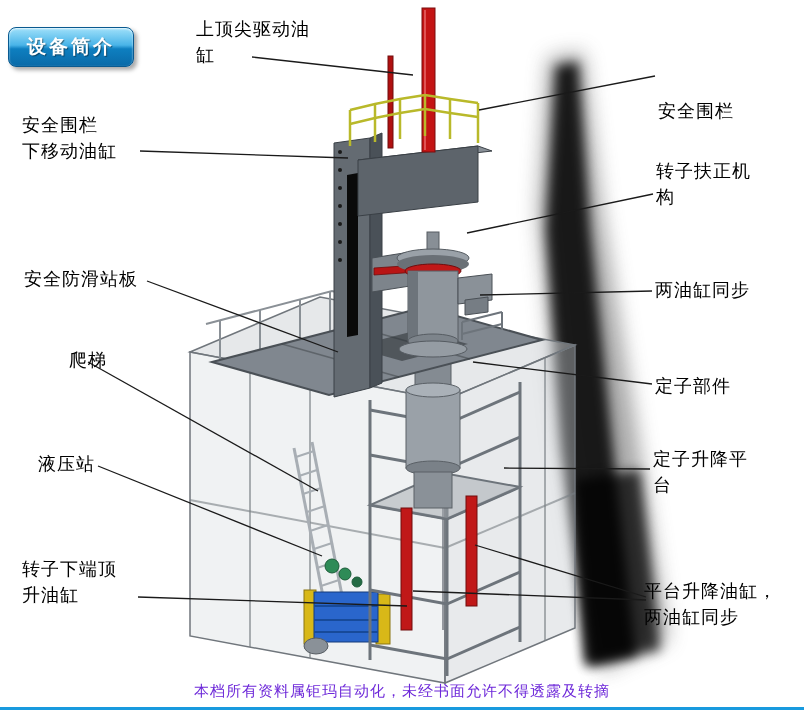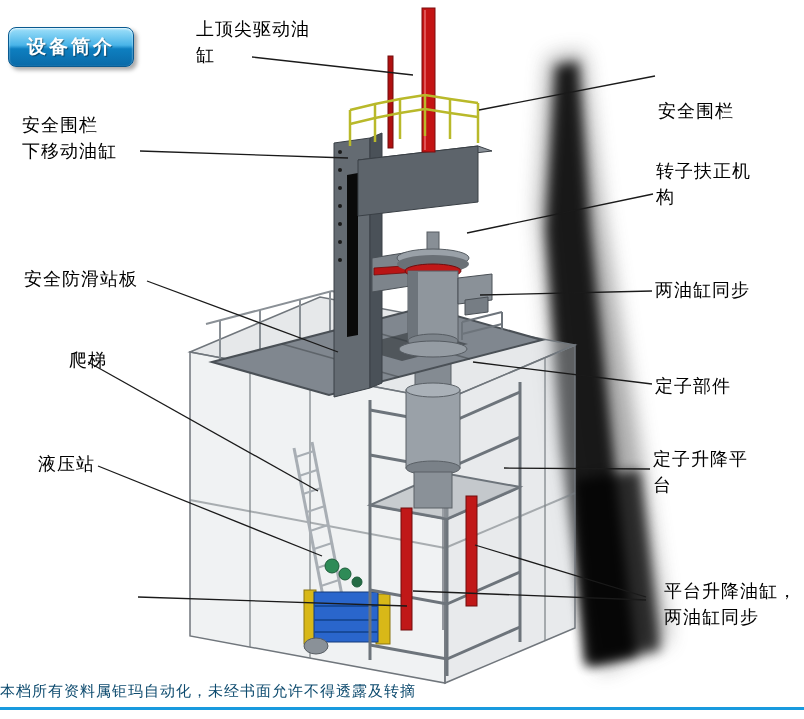--- a/index.html
+++ b/index.html
@@ -15,23 +15,23 @@
   .intro-button{
     position:absolute;left:8px;top:27px;width:124px;height:38px;
     border-radius:8px;border:1px solid #0a5a90;
     background:linear-gradient(180deg,#9fe0fa 0%,#49b4e8 45%,#0e7fc0 55%,#0a6aa8 100%);
     box-shadow:3px 3px 4px rgba(0,0,0,.35), inset 0 1px 2px rgba(255,255,255,.8);
     display:flex;align-items:center;justify-content:center;
     color:#ffffff;font-size:19px;font-weight:bold;letter-spacing:3px;
     text-shadow:1px 1px 1px rgba(0,0,0,.45);
   }
   .footer-notice{
-    position:absolute;left:0;top:682px;width:804px;
+    position:absolute;left:0;top:682px;width:804px;text-align:center;
     font-family:"DejaVu Serif","Liberation Serif",serif;
-    font-size:15px;color:#0c4a6e;letter-spacing:1px;
+    font-size:15px;color:#6d28d9;letter-spacing:1px;
   }
   .bottom-rule{
     position:absolute;left:0;top:707px;width:804px;height:3px;background:#189ade;
   }
 </style>
 </head>
 <body>
 
 <div id="canvas">
 
@@ -220,19 +220,21 @@
 下移动油缸</div>
   <div class="label" style="left:24px;top:266px;">安全防滑站板</div>
   <div class="label" style="left:656px;top:158px;">转子扶正机
 构</div>
   <div class="label" style="left:655px;top:277px;">两油缸同步</div>
   <div class="label" style="left:48px;top:347px;margin-left:21px;">爬梯</div>
   <div class="label" style="left:655px;top:373px;">定子部件</div>
   <div class="label" style="left:38px;top:451px;">液压站</div>
   <div class="label" style="left:653px;top:446px;">定子升降平
 台</div>
-  <div class="label" style="left:664px;top:578px;">平台升降油缸，
+  <div class="label" style="left:22px;top:556px;">转子下端顶
+升油缸</div>
+  <div class="label" style="left:644px;top:578px;">平台升降油缸，
 两油缸同步</div>
 
   <div class="footer-notice">本档所有资料属钜玛自动化，未经书面允许不得透露及转摘</div>
   <div class="bottom-rule"></div>
 
 </div>
 
 </body></html>

